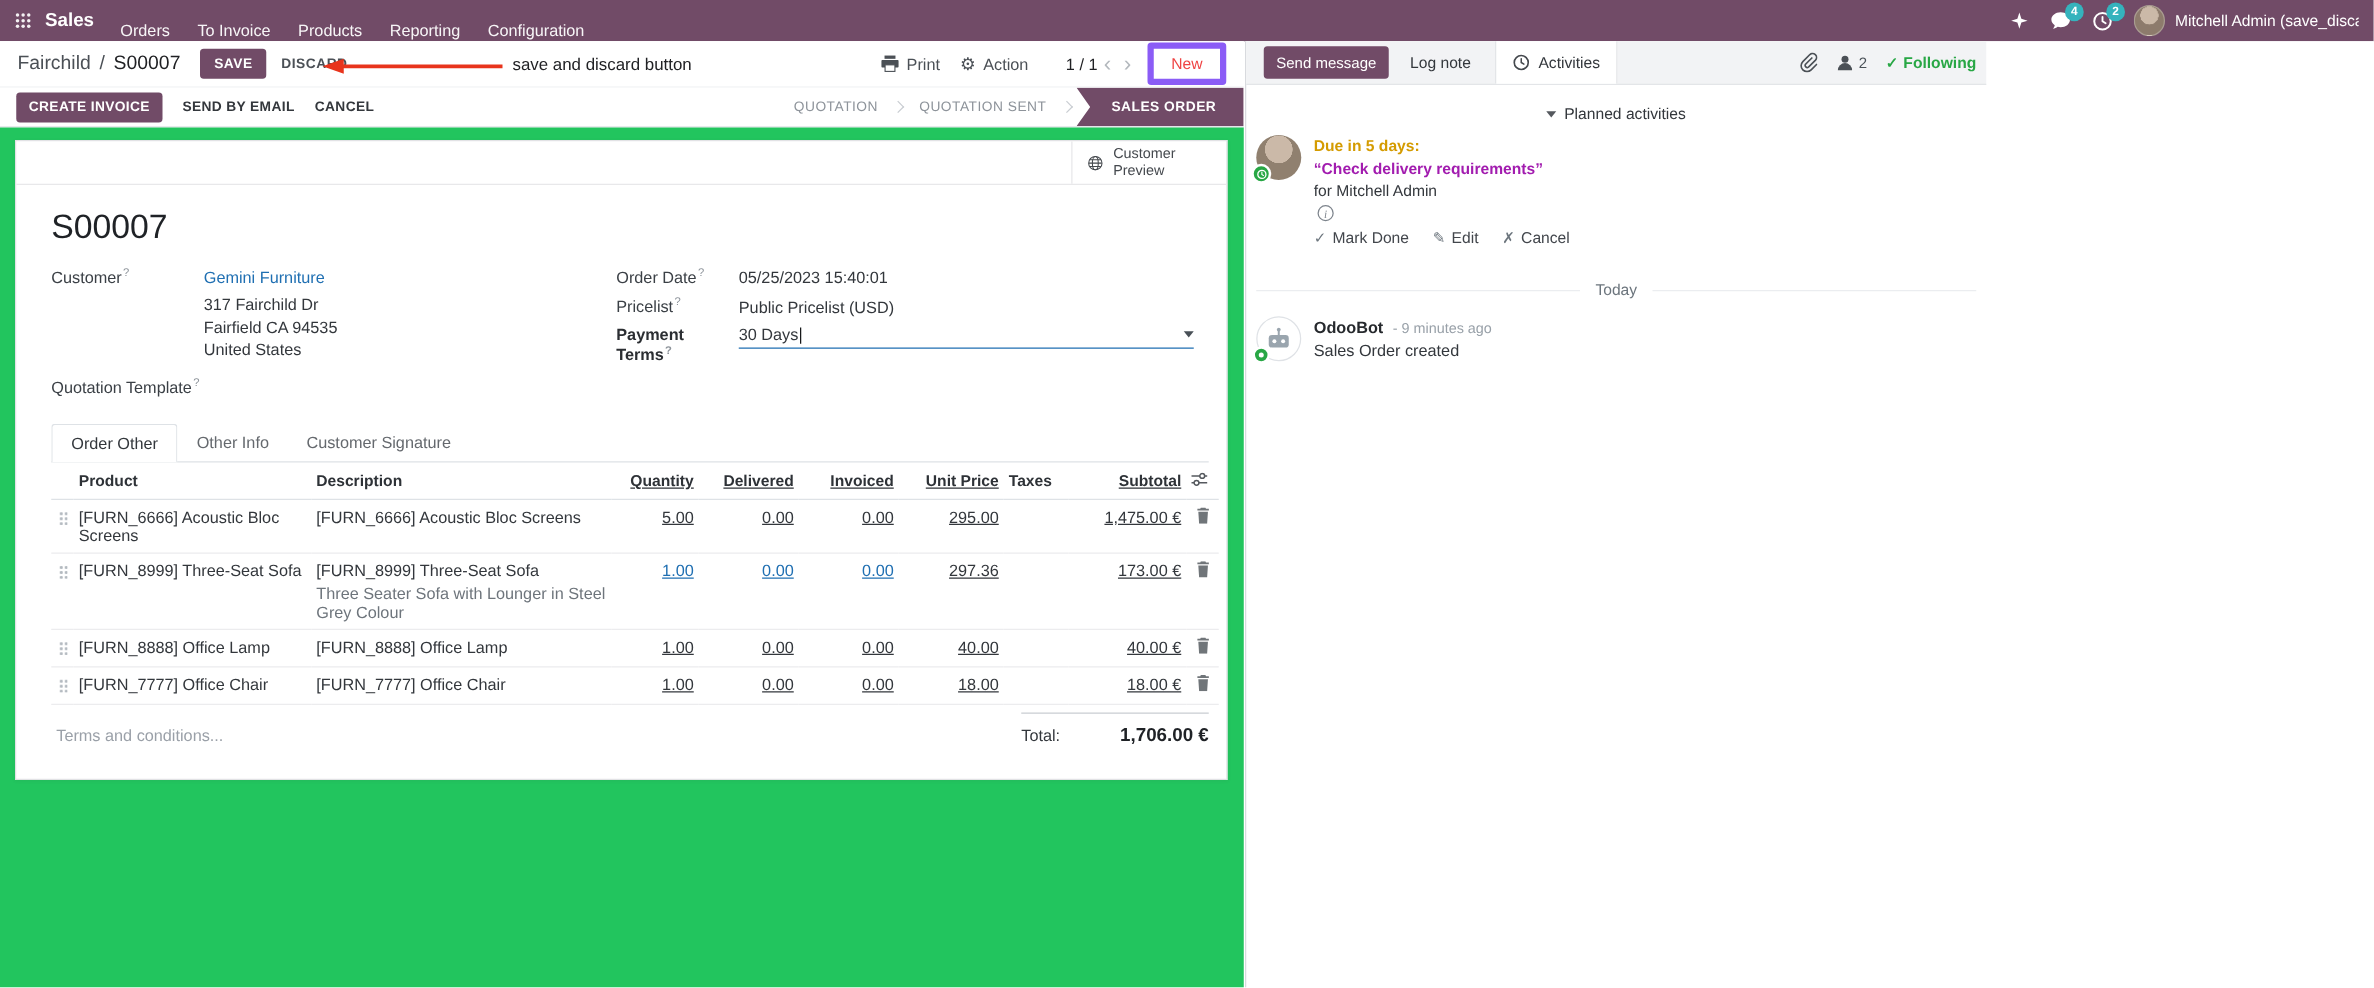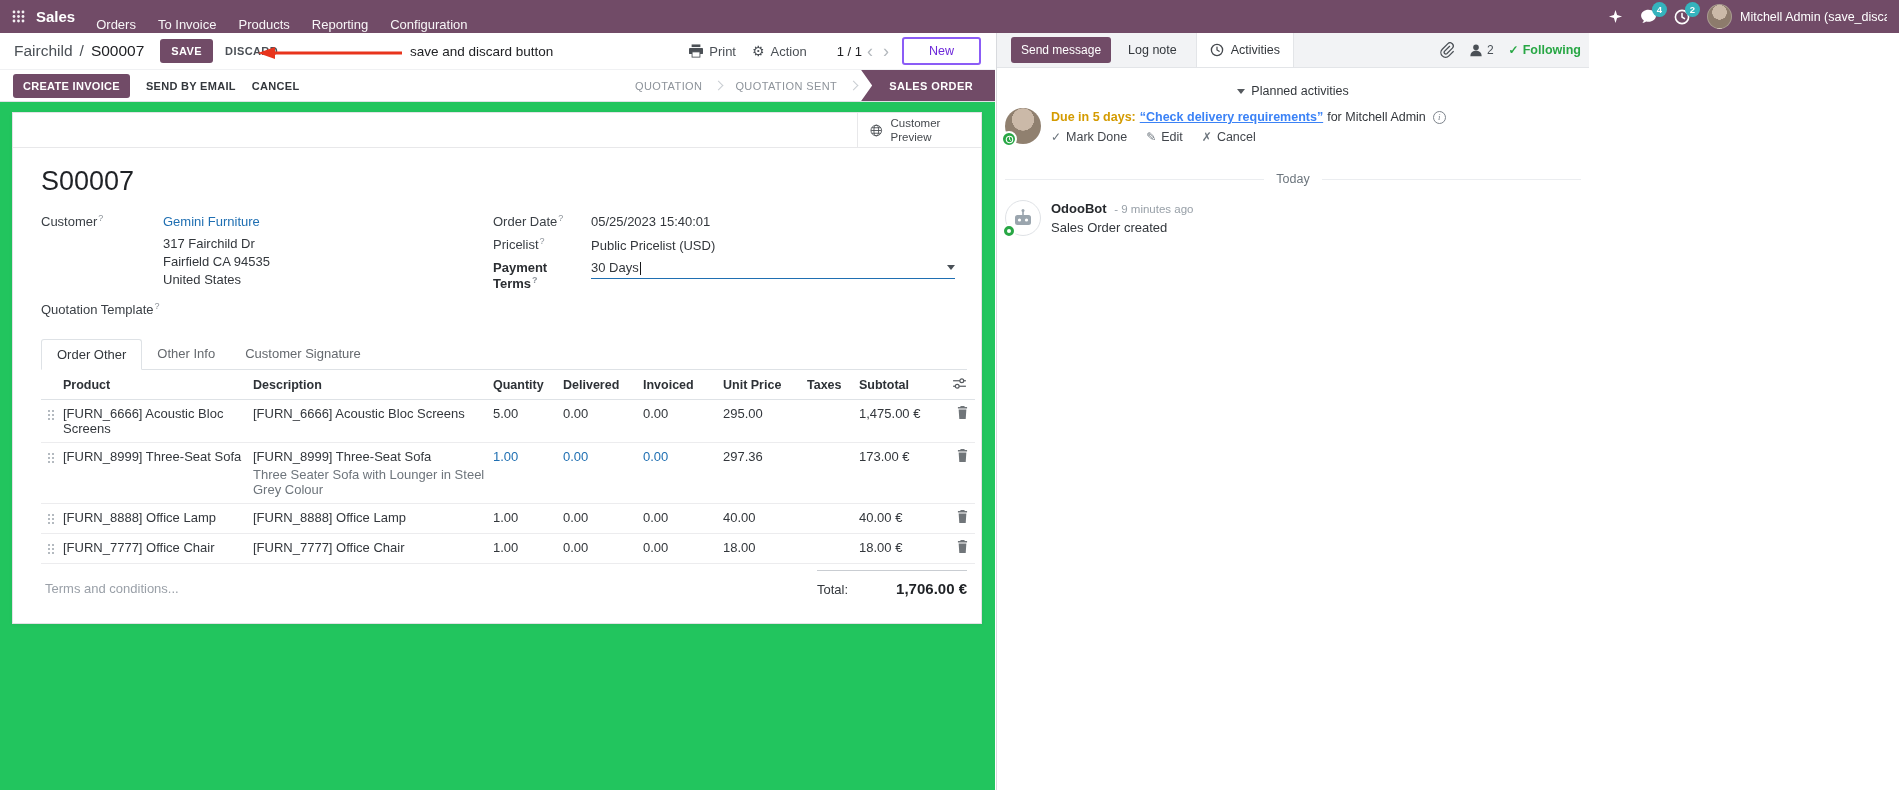--- a/index.html
+++ b/index.html
@@ -34,21 +34,21 @@
   .btn-save{background:var(--brand,#714B67); color:#fff; border:none; font-size:11px; font-weight:700; letter-spacing:.4px;
     padding:6px 11px; border-radius:3px; margin-left:16px; cursor:pointer; font-family:inherit;}
   .btn-discard{background:none; border:none; color:#4b5056; font-size:11px; font-weight:700; letter-spacing:.4px; margin-left:12px; cursor:pointer; font-family:inherit;}
   .annotation-text{position:absolute; left:410px; top:11px; font-size:13.5px; color:#212225;}
   .annotation-arrow{position:absolute; left:256px; top:13px;}
   .cp-right{margin-left:auto; display:flex; align-items:center; font-size:13px; color:#4b5056;}
   .cp-item{display:flex; gap:6px; align-items:center; cursor:pointer; margin-right:16px;}
   .gear-glyph{font-size:14px; color:#4b5056;}
   .pager{margin-left:14px; color:#202124; font-size:13px;}
   .pg-btn{color:#b3b8bd; font-size:18px; padding:0 5px; cursor:pointer; line-height:1;}
-  .btn-new{border:2px solid #8b5cf6; background:#fff; color:#6d28d9; font-size:12.5px; padding:5px 25px; border-radius:3px; margin-left:8px; cursor:pointer; font-family:inherit;}
+  .btn-new{border:5px solid #8b5cf6; background:#fff; color:#ef4444; font-size:12.5px; padding:5px 14px; border-radius:3px; margin-left:8px; cursor:pointer; font-family:inherit;}
   
   .status-row{height:33px; display:flex; align-items:center; background:#fff; border-bottom:1px solid #dfe2e6; border-top:1px solid #f0f1f3; padding-left:13px;}
   .sbtn-primary{background:var(--brand,#714B67); color:#fff; font-size:11px; font-weight:700; letter-spacing:.3px; border:none; padding:6px 10px; border-radius:3px; cursor:pointer; font-family:inherit;}
   .sbtn{background:none; border:none; color:#33373c; font-size:11px; font-weight:700; letter-spacing:.3px; margin-left:16px; cursor:pointer; font-family:inherit;}
   .stages{margin-left:auto; align-self:stretch; display:flex; align-items:stretch;}
   .stage{display:flex; align-items:center; font-size:11px; font-weight:500; letter-spacing:.4px; color:#8d939a; padding:0 16px; cursor:pointer;}
   .stage-sep{align-self:center; width:7px; height:7px; border-top:1px solid #c9cdd2; border-right:1px solid #c9cdd2; transform:rotate(45deg); margin:0 -3px;}
   .stage.active{background:var(--brand,#714B67); color:#fff; font-weight:700; padding:0 22px 0 28px;
     clip-path:polygon(0 0,100% 0,100% 100%,0 100%,11px 50%); margin-left:7px;}
   
@@ -74,21 +74,21 @@
   .pt-input{flex:1; display:flex; align-items:center; justify-content:space-between; border-bottom:1px solid var(--link,#1f6fb2); padding-bottom:3px; cursor:text;}
   .caret-cursor{display:inline-block; width:1px; height:13px; background:#17181a; margin-left:1px; vertical-align:text-bottom;}
   .dd-caret{width:0; height:0; border-left:4px solid transparent; border-right:4px solid transparent; border-top:5px solid #495057; cursor:pointer;}
   
   .tabs{display:flex; border-bottom:1px solid #dee2e6; margin-top:14px;}
   .tab{padding:7px 15px; font-size:13px; color:#65696e; cursor:pointer;}
   .tab.active{background:#fff; border:1px solid #dee2e6; border-bottom:1px solid #fff; margin-bottom:-1px; color:#33373c; border-radius:3px 3px 0 0;}
   
   table.lines{width:100%; border-collapse:collapse; table-layout:fixed; margin-top:1px;}
   .lines th{font-size:12.5px; font-weight:700; color:#2e3237; text-align:left; padding:7px 4px; border-bottom:1px solid #dee2e6;}
-  .lines th.num, .lines td.num{text-align:left;}
+  .lines th.num, .lines td.num{text-align:right;text-decoration:underline;}
   .lines td{font-size:13px; color:#33373c; padding:6px 4px; border-bottom:1px solid #ececee; vertical-align:top; cursor:text;}
   .handle-cell{text-align:center; cursor:grab;}
   .handle-dots{display:inline-block; width:7px; height:11px; margin-top:3px;
     background-image:radial-gradient(circle, #b4bac0 1.1px, transparent 1.2px); background-size:4px 4px;}
   .desc2{color:#6e757c; margin-top:3px;}
   .desc2:empty{display:none;}
   td.ed{color:var(--link,#1f6fb2);}
   .trash-cell{text-align:center; cursor:pointer;}
   .th-icon{text-align:right; cursor:pointer;}
   
@@ -108,23 +108,23 @@
   .ch-top-right{margin-left:auto; display:flex; align-items:center; gap:15px; padding-right:8px;}
   .followers{display:flex; align-items:center; gap:4px; font-size:12px; color:#495057; cursor:pointer;}
   .following{display:flex; align-items:center; gap:4px; color:var(--green,#28a745); font-size:12.5px; font-weight:600; cursor:pointer;}
   .chk{font-size:12px;}
   .planned-header{margin-top:16px; display:flex; align-items:center; justify-content:center; gap:6px; font-size:12.5px; color:#33373c; cursor:pointer;}
   .ph-caret{width:0; height:0; border-left:4px solid transparent; border-right:4px solid transparent; border-top:5px solid #55595e;}
   .activity{display:flex; gap:10px; padding:10px 8px 2px;}
   .av{width:36px; height:36px; border-radius:50%; position:relative; flex:none;}
   .av-photo{background:radial-gradient(circle at 50% 32%, #cbb9a8 0 36%, #90806f 37% 100%);}
   .av-badge{position:absolute; left:-4px; bottom:-3px; width:16px; height:16px; border-radius:50%; background:var(--green,#28a745); border:2px solid #fff; display:flex; align-items:center; justify-content:center;}
-  .act-line1{font-size:12.5px; color:#33373c; display:flex; align-items:center; gap:4px; flex-wrap:wrap; padding-top:2px;}
+  .act-line1{font-size:12.5px; color:#33373c; display:flex; gap:4px; flex-wrap:wrap; padding-top:2px;flex-direction:column;}
   .due{color:var(--due,#d49b00); font-weight:700;}
-  .summary{font-weight:600; color:#3b82f6;text-decoration:underline;}
+  .summary{font-weight:600; color:#a21caf;}
   .info-icon{width:13px; height:13px; border-radius:50%; border:1px solid #7d848c; color:#7d848c; font-size:9px; display:inline-flex; align-items:center; justify-content:center; margin-left:3px; cursor:pointer; font-style:italic; font-family:"Liberation Serif", serif;}
   .act-actions{display:flex; gap:19px; margin-top:6px; font-size:12.5px; color:#42464c;}
   .act-btn{display:flex; gap:5px; align-items:center; cursor:pointer;}
   .act-ic{color:#6c757d; font-size:12px;}
   .today{display:flex; align-items:center; gap:12px; margin:26px 8px 8px; color:#6c757d; font-size:12.5px;}
   .today .line{flex:1; height:1px; background:#ebedf0;}
   .message{display:flex; gap:10px; padding:6px 8px;}
   .av-bot{background:#fff; border:1px solid #dfe2e6; display:flex; align-items:center; justify-content:center;}
   .dot-badge{position:absolute; left:-4px; bottom:-3px; width:14px; height:14px; border-radius:50%; background:var(--green,#28a745); border:2px solid #fff; display:flex; align-items:center; justify-content:center;}
   .dot-badge::after{content:""; width:4px; height:4px; border-radius:50%; background:#fff;}

